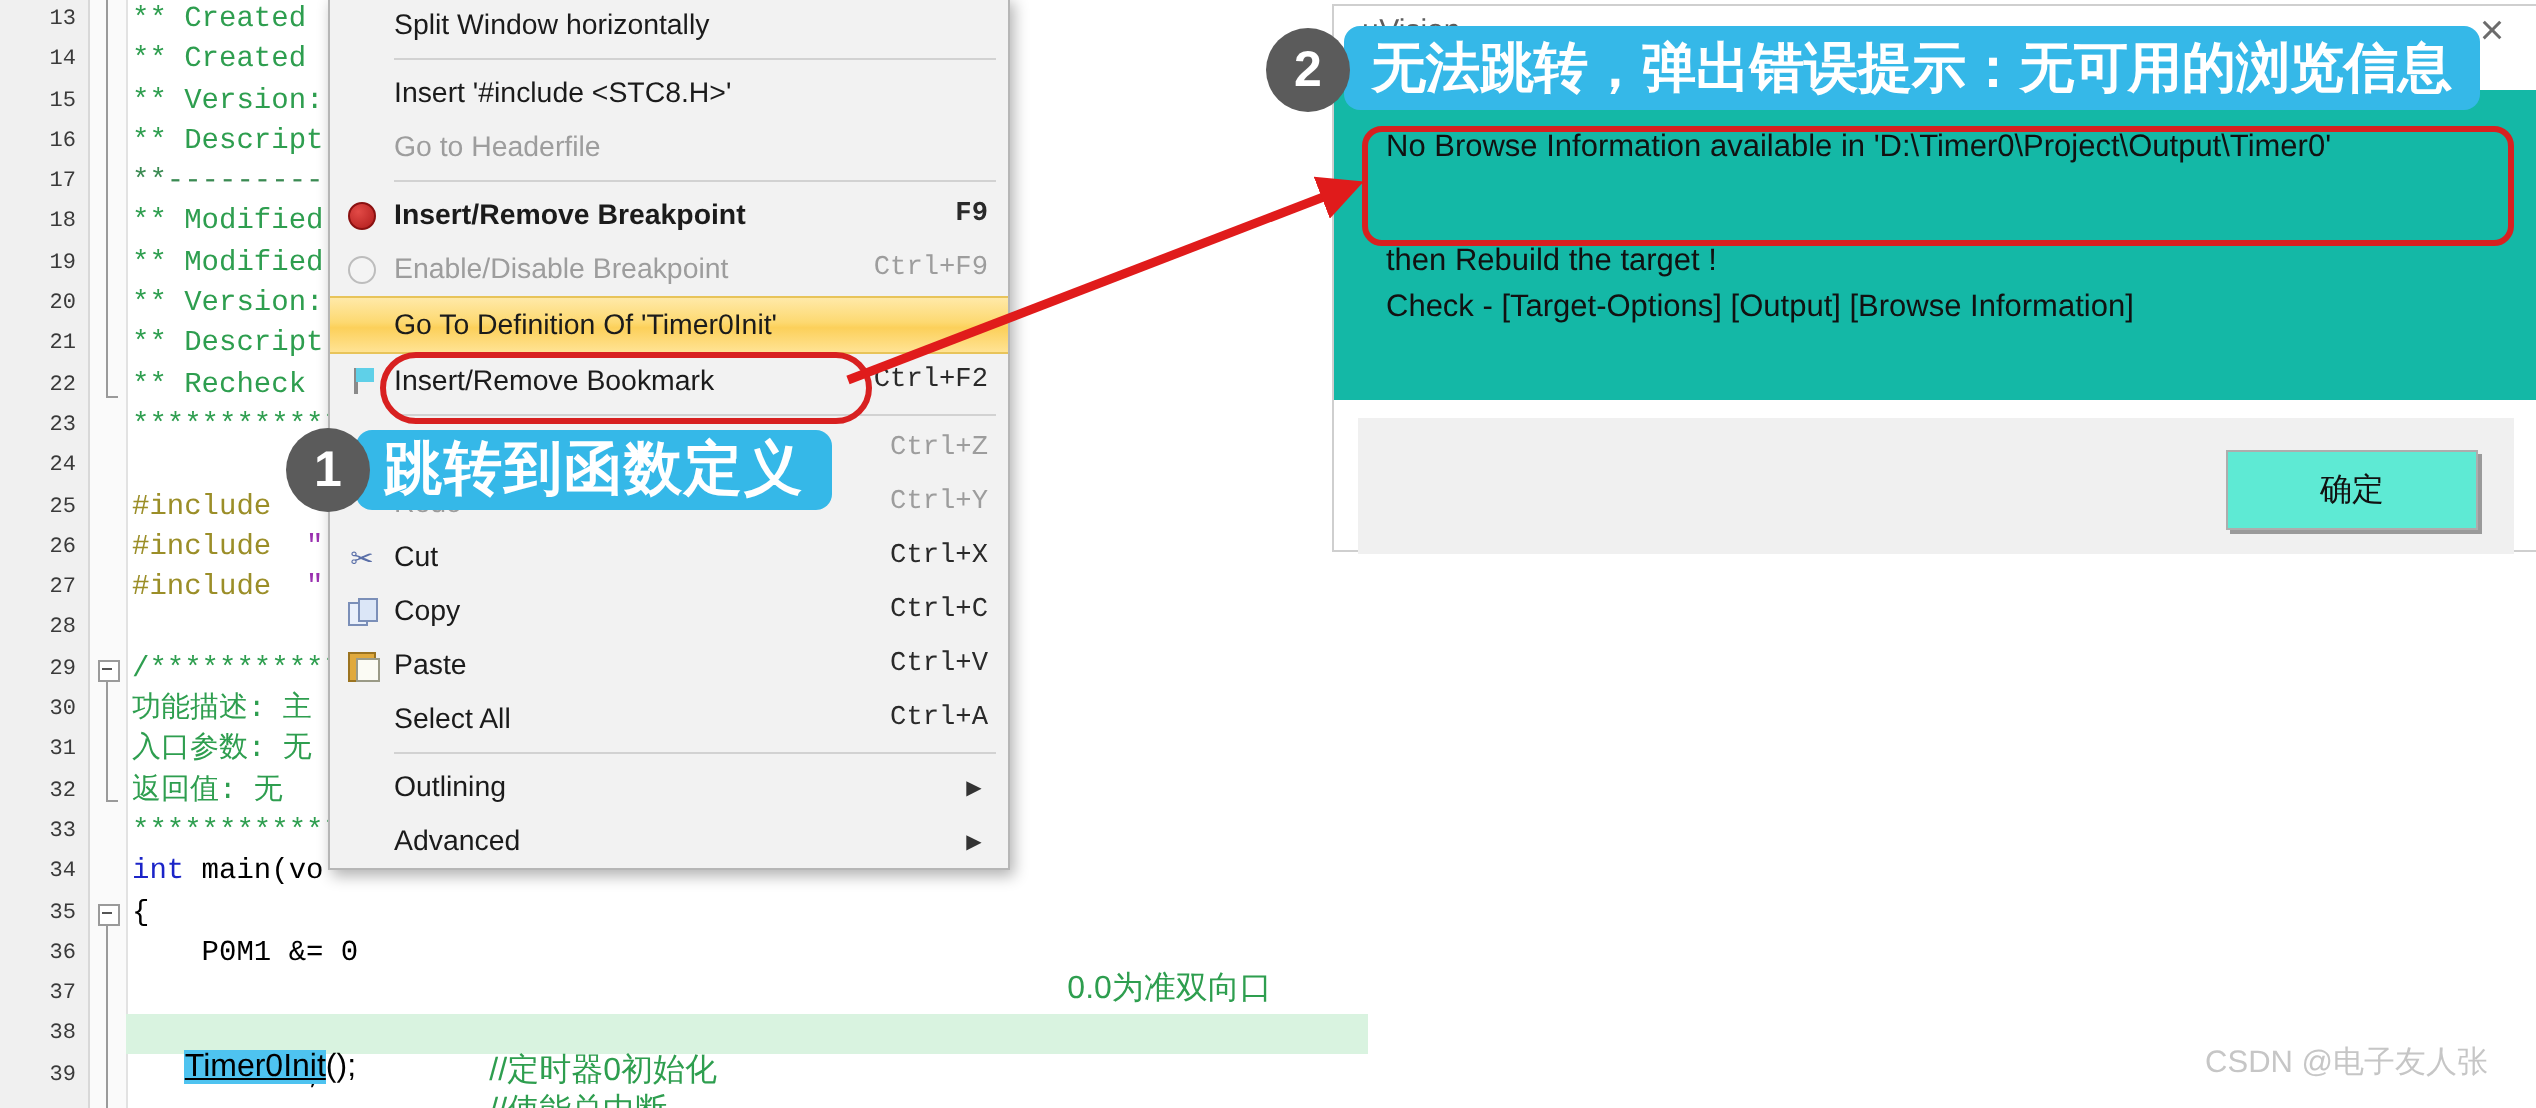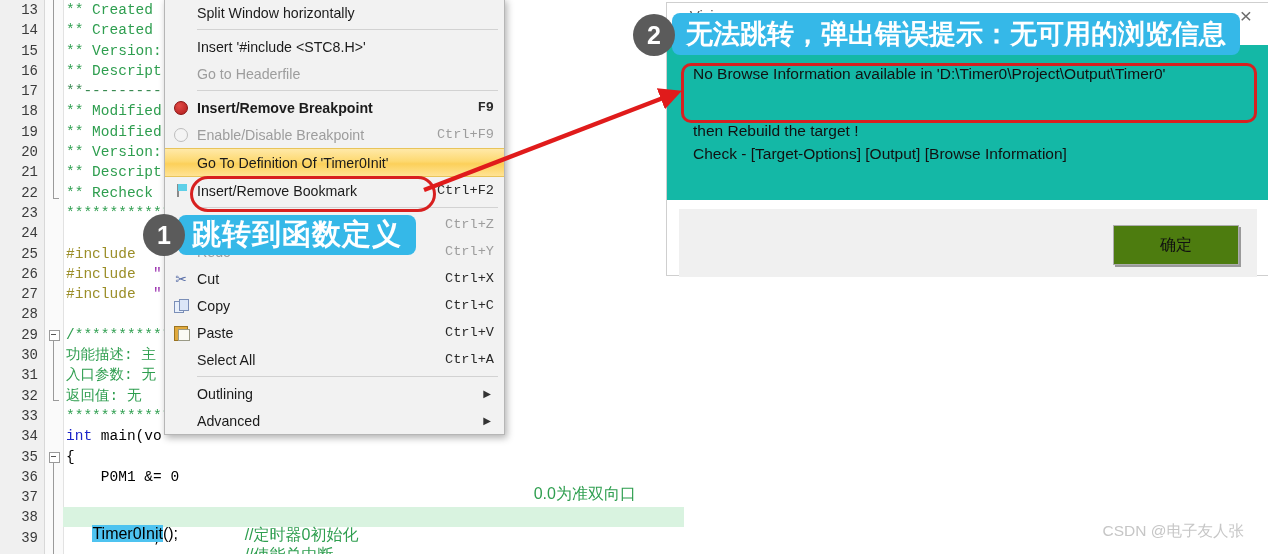--- a/index.html
+++ b/index.html
@@ -45,41 +45,42 @@
     position: relative;
     height: 20.3px;
     white-space: pre;
   }
   .lnum {
     position: absolute; left: 0; top: 0;
     width: 38px;
     text-align: right;
     color: #3a3a3a;
     font-family: "Liberation Mono", "DejaVu Sans Mono", monospace;
-    font-size: 14px;
+    font-size: 11px;
   }
   .ctext {
     position: absolute; left: 66px; top: 0;
     white-space: pre;
   }
   .tok-cmt { color: #2e9e4f; text-align: center; }
   .tok-cmt-d { color: #3a8a52; }
   .tok-pre { color: #9b8e28; }
   .tok-kw  { color: #1b24c8; }
   .tok-str { color: #9b30b0; }
   .tok-plain { color: #000000; }
   .tok-num { color: #1b5fc8; }
   .hl-line {
     position: absolute; left: 63px;
     width: 621px; height: 20.3px;
     background: #d9f3e0;
   }
   .sel-tok {
     background: #4ec3f0;
     color: #000;
+    text-decoration: underline;
   }
   
   .fold-box {
     position: absolute;
     width: 9px; height: 9px;
     border: 1px solid #9a9a9a;
     background: #ffffff;
     left: 49px;
   }
   .fold-box::before {
@@ -233,21 +234,21 @@
     font-size: 15.5px; color: #111; line-height: 23px;
   }
   #dlg-footer {
     position: absolute; left: 12px; top: 206px;
     width: 578px; height: 68px;
     background: #f0f0f0;
   }
   #dlg-ok {
     position: absolute; right: 18px; top: 16px;
     width: 124px; height: 38px;
-    background: #4d7c0f;
+    background: #5eead4;
     border: 1px solid #adadad;
     box-shadow: 2px 2px 0 #9a9a9a;
     display: flex; align-items: center; justify-content: center;
     font-size: 16px; color: #111;
     font-family: "Liberation Sans", sans-serif;
   }
 
   
   .badge {
     position: absolute;

